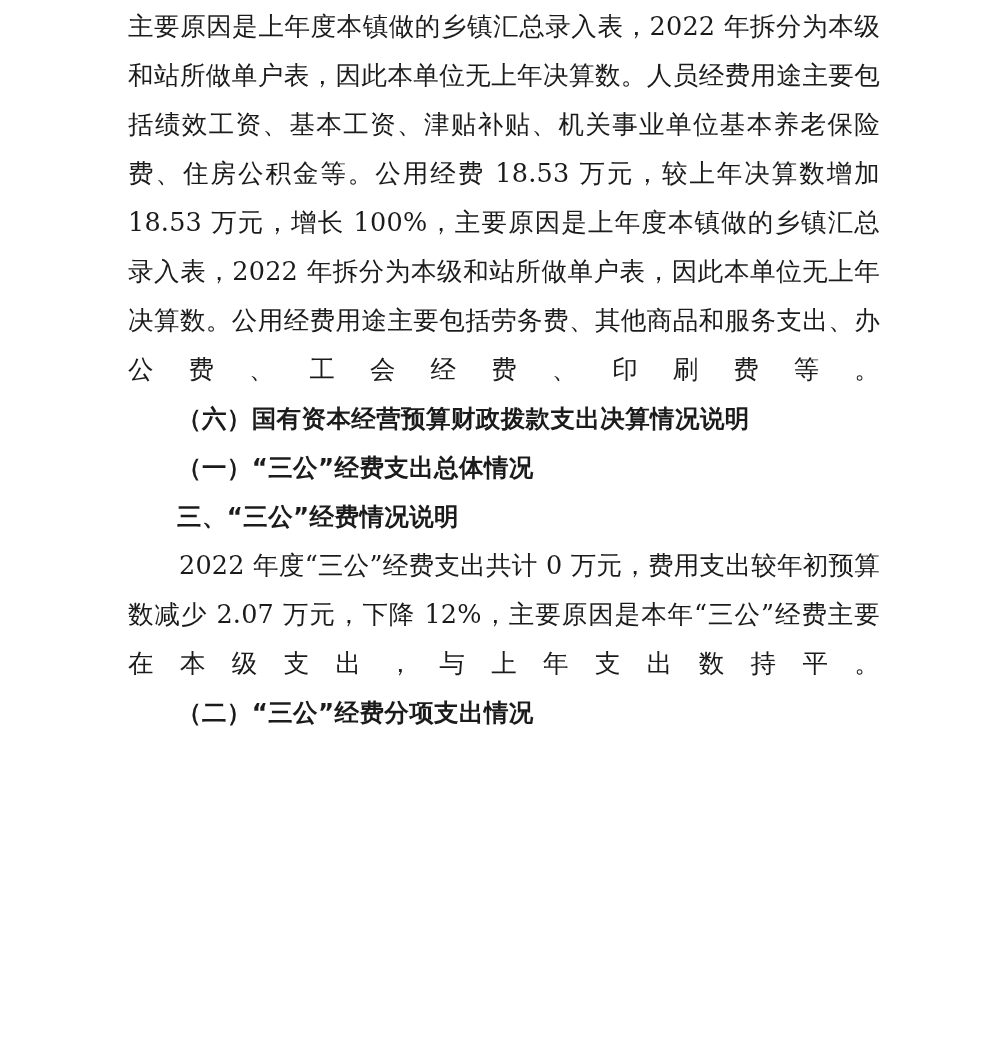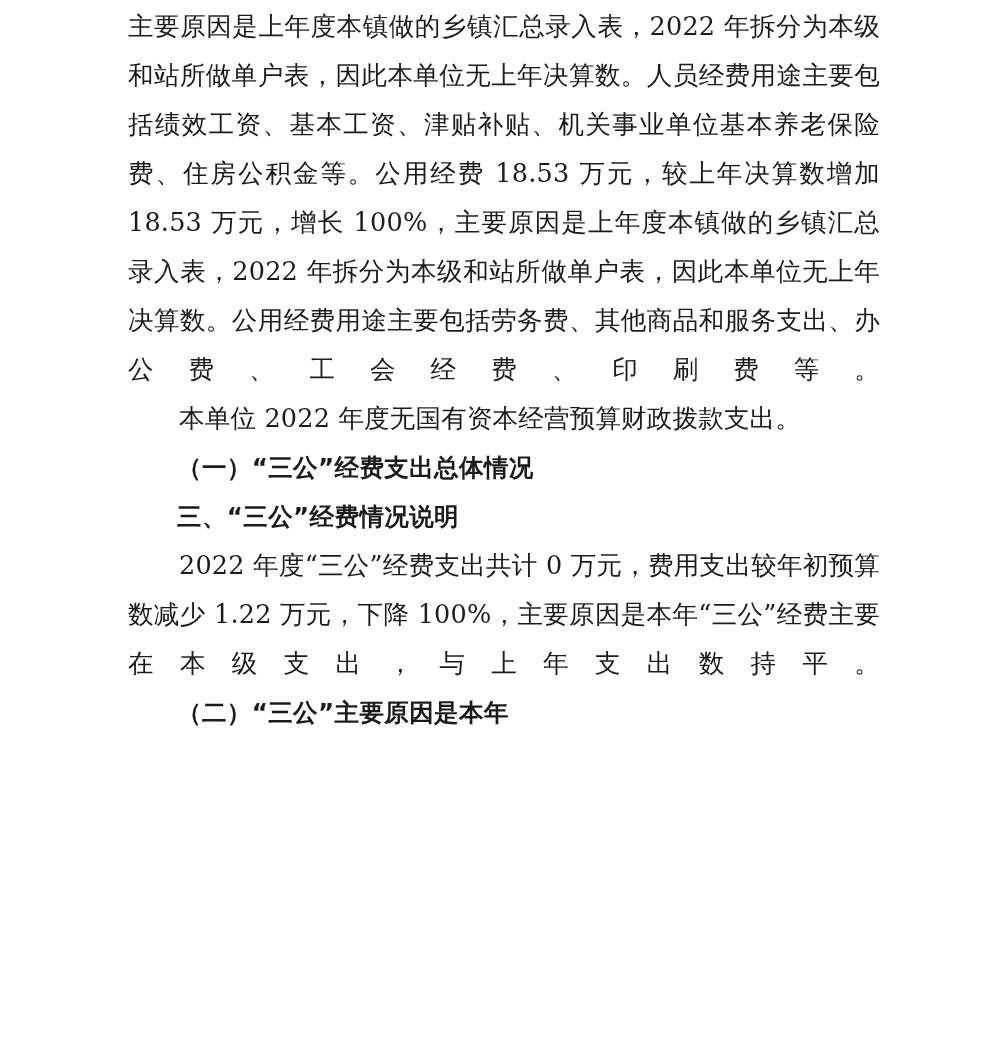--- a/index.html
+++ b/index.html
@@ -53,27 +53,27 @@
 </head>
 <body>
 
 <div class="page">
   <div class="doc-body">
 
     <p class="cont justified">主要原因是上年度本镇做的乡镇汇总录入表，2022 年拆分为本级和站所做单户表，因此本单位无上年决算数。人员经费用途主要包括绩效工资、基本工资、津贴补贴、机关事业单位基本养老保险费、住房公积金等。公用经费 18.53 万元，较上年决算数增加 18.53 万元，增长 100%，主要原因是上年度本镇做的乡镇汇总录入表，2022 年拆分为本级和站所做单户表，因此本单位无上年决算数。公用经费用途主要包括劳务费、其他商品和服务支出、办公费、工会经费、印刷费等。</p>
 
 
 
+    <p class="heading">（六）国有资本经营预算财政拨款支出决算情况说明</p>
 
-    <p class="indent">本单位 2022 年度无国有资本经营预算财政拨款支出。</p>
 
     <p class="heading">（一）“三公”经费支出总体情况</p>
 
     <p class="heading">三、“三公”经费情况说明</p>
 
-    <p class="indent justified">2022 年度“三公”经费支出共计 0 万元，费用支出较年初预算数减少 1.22 万元，下降 100%，主要原因是本年“三公”经费主要在本级支出，与上年支出数持平。</p>
+    <p class="indent justified">2022 年度“三公”经费支出共计 0 万元，费用支出较年初预算数减少 2.07 万元，下降 12%，主要原因是本年“三公”经费主要在本级支出，与上年支出数持平。</p>
 
-    <p class="heading">（二）“三公”主要原因是本年</p>
+    <p class="heading">（二）“三公”经费分项支出情况</p>
 
 
 
   </div>
 </div>
 
 </body></html>

